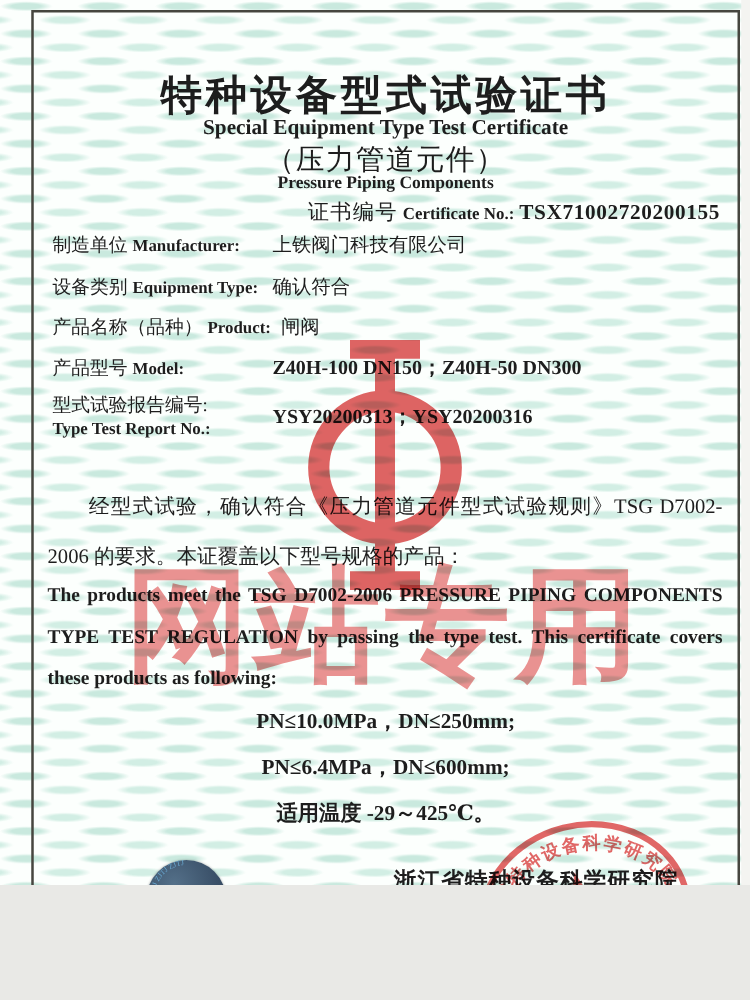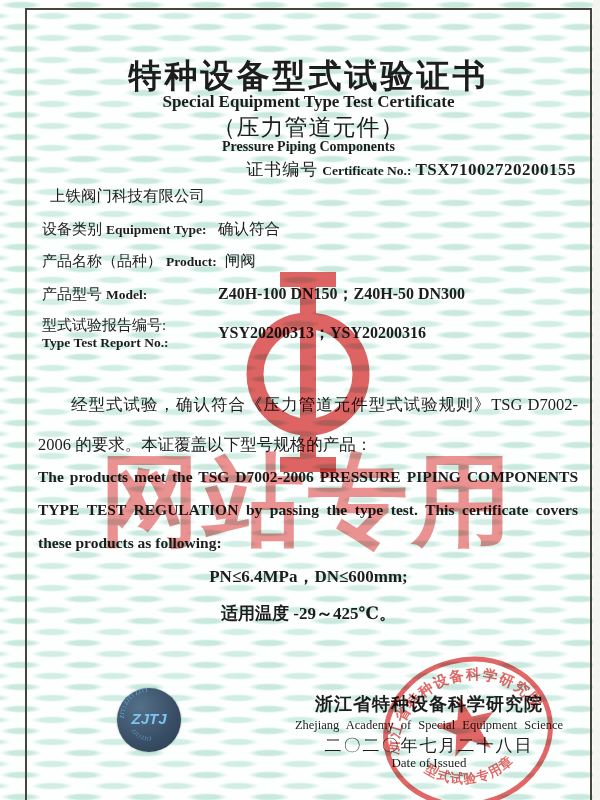--- a/index.html
+++ b/index.html
@@ -1,17 +1,17 @@
 <!DOCTYPE html>
 <html><head>
 <meta charset="utf-8">
 <style>
   html,body{margin:0;padding:0;}
   body{width:600px;height:800px;background:#e9e9e6;font-family:"Liberation Serif","DejaVu Serif",serif;color:#1d1d1d;}
-  .page{position:relative;width:600px;height:800px;overflow:hidden;
+  .page{position:relative;width:600px;height:708px;overflow:hidden;
     background-color:#fcfffd;
     background-image:
       radial-gradient(ellipse 21px 4px at 21px 5px, #c9e9de 55%, rgba(201,233,222,0) 100%),
       radial-gradient(ellipse 21px 4px at 21px 5px, #d2eee4 55%, rgba(210,238,228,0) 100%);
     background-size:62px 22px,62px 22px;
     background-position:0 0,31px 11px;}
   .scan-edge{position:absolute;right:0;top:0;width:7px;height:100%;background:#f4f4f1;z-index:6;}
   .frame{position:absolute;top:8px;left:25px;right:8px;bottom:-4px;border:2px solid #46463f;z-index:1;}
   .abs{position:absolute;z-index:2;}
   .ctr{left:25px;right:8px;text-align:center;}
@@ -62,20 +62,21 @@
   <div class="abs ctr sub-en">Pressure Piping Components</div>
 
   <div class="abs certline">
     <span class="cn">证书编号</span>
     <span class="en">Certificate No.:</span>
     <span class="no">TSX71002720200155</span>
   </div>
 
   <div class="abs rows">
     <div class="frow">
+      <span class="flabel"><span class="cn">制造单位</span> <span class="en">Manufacturer:</span></span>
       <span class="fvalue">上铁阀门科技有限公司</span>
     </div>
     <div class="frow">
       <span class="flabel"><span class="cn">设备类别</span> <span class="en">Equipment Type:</span></span>
       <span class="fvalue">确认符合</span>
     </div>
     <div class="frow">
       <span class="flabel"><span class="cn">产品名称（品种）</span> <span class="en">Product:</span></span>
       <span class="fvalue">闸阀</span>
     </div>
@@ -89,20 +90,21 @@
         <span class="en" style="display:block;">Type Test Report No.:</span>
       </span>
       <span class="fvalue b">YSY20200313；YSY20200316</span>
     </div>
   </div>
 
   <div class="abs stmt-cn">经型式试验，确认符合《压力管道元件型式试验规则》TSG D7002-2006 的要求。本证覆盖以下型号规格的产品：</div>
   <div class="abs stmt-en">The products meet the TSG D7002-2006 PRESSURE PIPING COMPONENTS TYPE TEST REGULATION by passing the type test. This certificate covers these products as following:</div>
 
   <div class="abs specs">
+    <div>PN≤10.0MPa，DN≤250mm;</div>
     <div>PN≤6.4MPa，DN≤600mm;</div>
     <div>适用温度 -29～425℃。</div>
   </div>
 
   <div class="abs issuer">
     <div class="n-cn">浙江省特种设备科学研究院</div>
     <div class="n-en">Zhejiang Academy of Special Equipment Science</div>
     <div class="d-cn">二〇二〇年七月二十八日</div>
     <div class="d-en">Date of Issued</div>
   </div>

